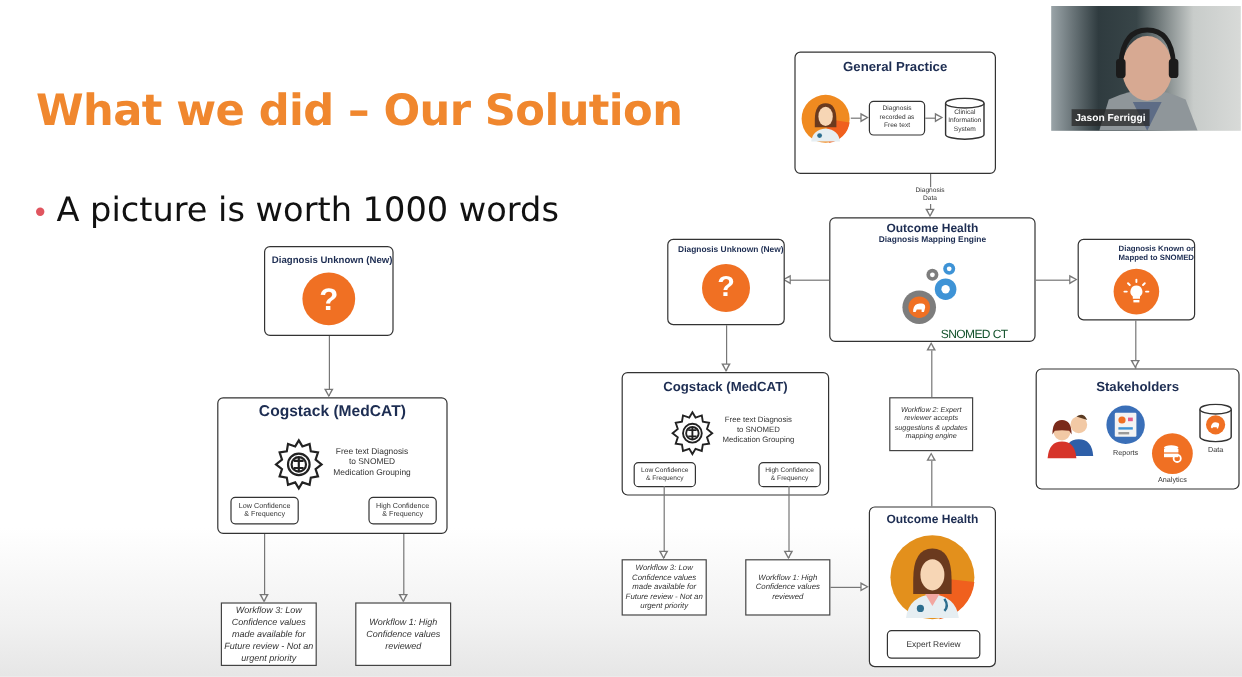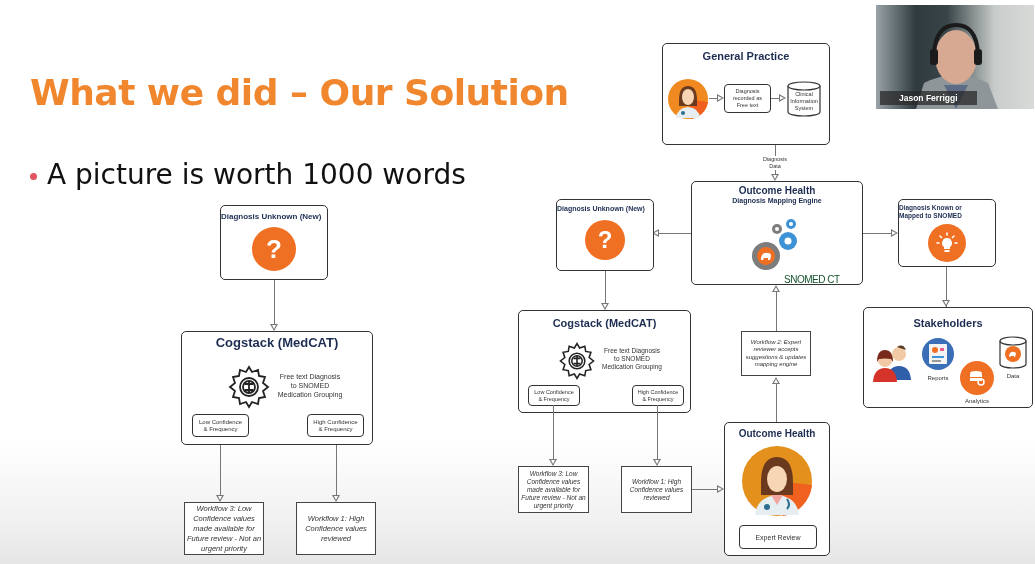--- a/index.html
+++ b/index.html
@@ -23,21 +23,21 @@
 
   .box {
     position: absolute; background: #fff;
     border: 1.5px solid #333; border-radius: 5px;
   }
   .box.sq { border-radius: 0; border-color: #444; }
   .box-title {
     text-align: center; color: #1d2d52; font-weight: bold;
     white-space: nowrap;
   }
-  .small-title { font-size: 8px; color: #1d2d52; font-weight: bold; text-align: left; line-height: 10px; }
+  .small-title { font-size: 8px; color: #1d2d52; font-weight: bold; text-align: right; line-height: 10px; }
   .tiny { font-size: 7px; color: #333; text-align: center; line-height: 9px; }
   .wf-text { font-size: 7.5px; color: #333; text-align: center; line-height: 10px; font-style: italic; }
 
   .orange-circle {
     position: absolute; border-radius: 50%; background: #f07023;
     display: flex; align-items: center; justify-content: center;
     color: #fff; font-weight: bold;
   }
   .vline { position: absolute; width: 1px; background: #777; }
   .hline { position: absolute; height: 1px; background: #777; }
@@ -84,23 +84,23 @@
   .inner-box {
     position: absolute; border: 1.2px solid #333; border-radius: 4px; background: #fff;
     display: flex; align-items: center; justify-content: center;
   }
   .video {
     left: 876px; top: 5px; width: 158px; height: 104px;
     background: linear-gradient(90deg, #9aa4a8 0%, #2f3b3f 25%, #384548 45%, #c8ccca 75%, #d8dad8 100%);
     overflow: hidden;
   }
   .video-name {
-    position: absolute; left: 4px; bottom: 4px;
+    position: absolute; left: 17px; bottom: 4px;
     background: rgba(40,40,40,0.75); color: #fff; font-weight: bold;
-    font-size: 8.5px; padding: 2px 19px;
+    font-size: 8.5px; padding: 2px 3px;
   }
 </style>
 </head>
 <body>
 
 <div class="abs title">What we did – Our Solution</div>
 <div class="abs bullet-row">
   <span class="bullet-dot"></span>
   <span class="bullet-text">A picture is worth 1000 words</span>
 </div>

